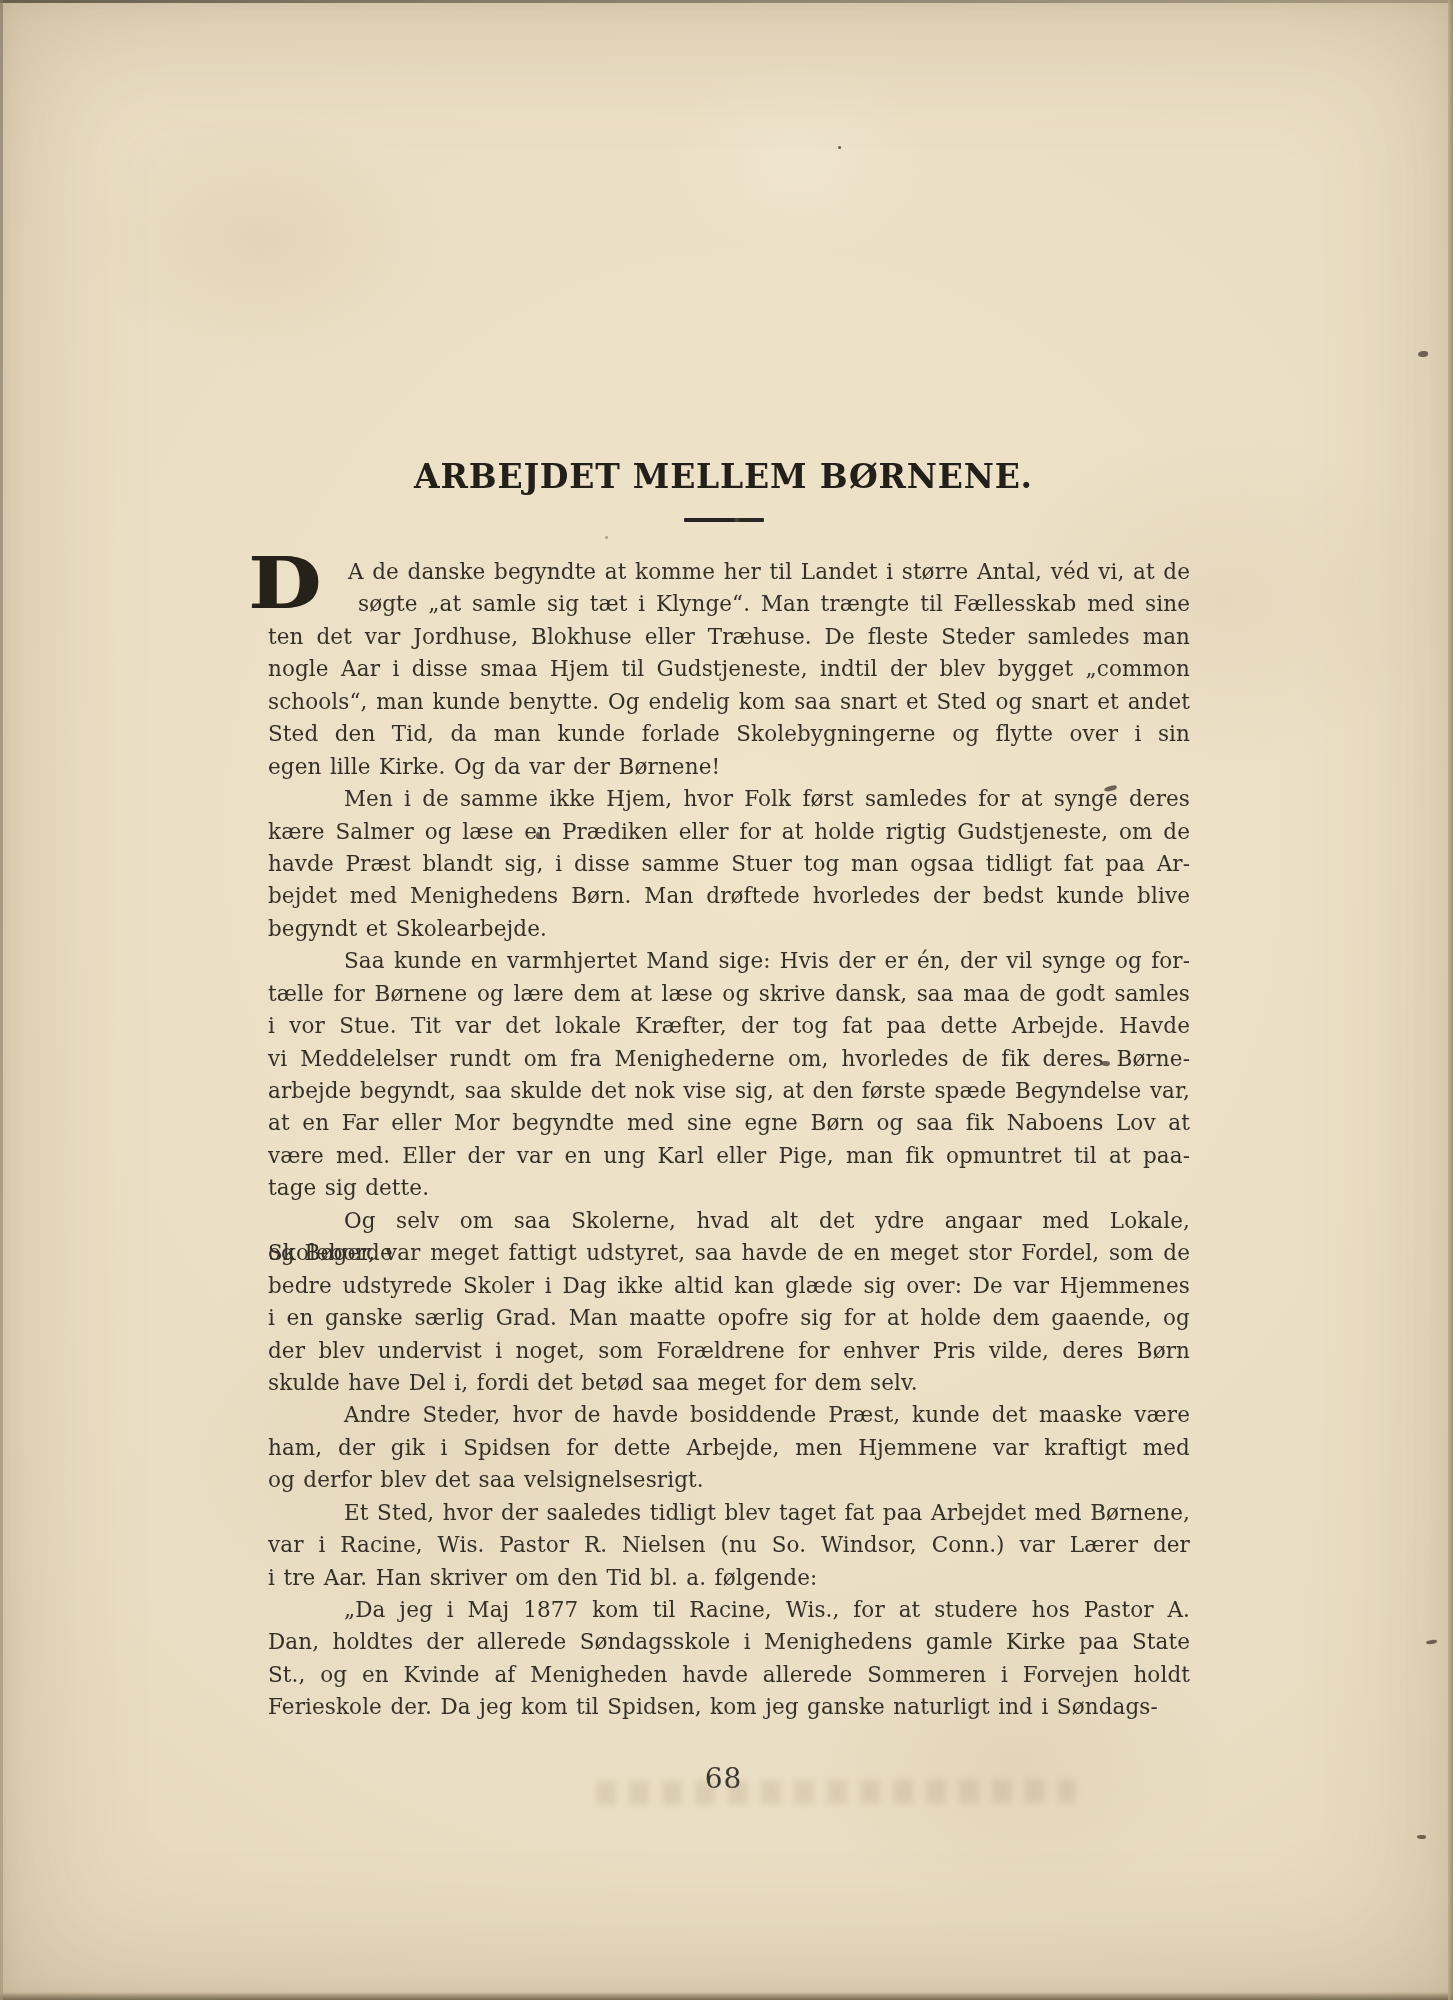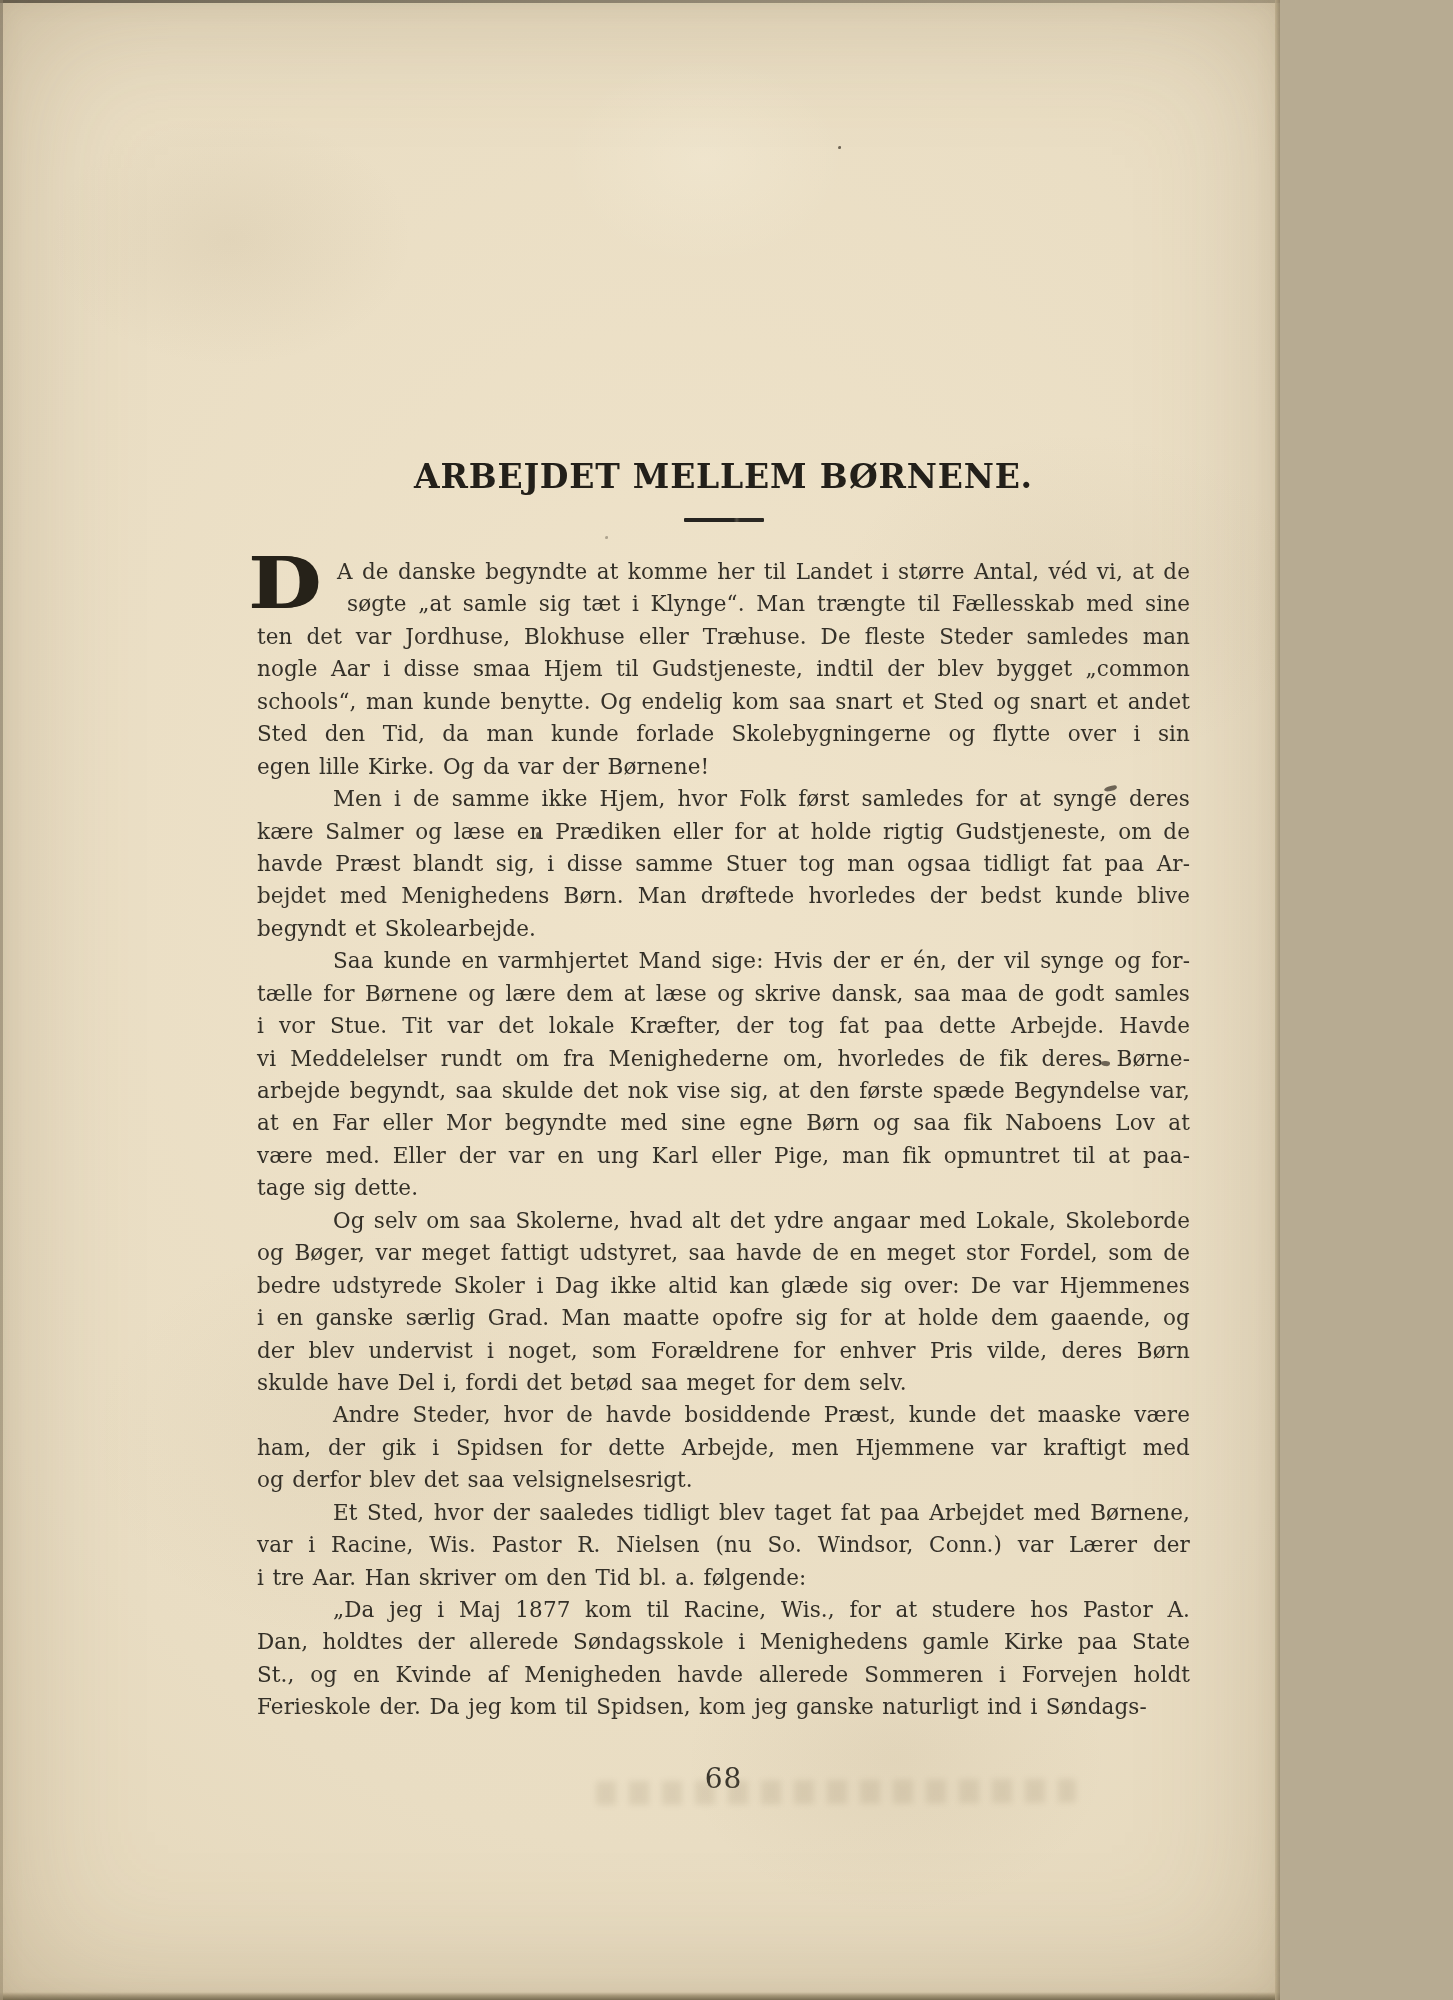--- a/index.html
+++ b/index.html
@@ -1,18 +1,18 @@
 <!DOCTYPE html>
 <html><head>
 <meta charset="utf-8">
 <style>
   html,body { margin:0; padding:0; background:#b7ab92; }
   .page {
     position:relative;
-    width:1280px; height:2000px;
+    width:1453px; height:2000px;
     overflow:hidden;
     background:
       radial-gradient(130% 105% at 52% 42%, #efe3ca 0%, #e9ddc3 48%, #e2d4b6 78%, #d3c4a2 98%);
     font-family:"DejaVu Serif","Liberation Serif",serif;
     color:#332f27;
   }
   .page::after{ 
     content:""; position:absolute; inset:0; pointer-events:none;
     box-shadow: inset 0 0 140px rgba(115,95,60,.28), inset 0 0 24px rgba(115,95,60,.12);
   }
@@ -45,20 +45,21 @@
     border-radius:1px;
   }
 
   .textblock{ position:absolute; left:257px; top:556px; width:933px; }
   .para{ position:relative; }
   .line{
     font-size:21.5px; line-height:32.45px; height:32.45px;
     letter-spacing:.1px; word-spacing:1.5px;
     text-align:justify; text-align-last:justify;
     color:#343028;
+    margin-left:11px;
   }
   .line.last{ text-align-last:left; }
   .line.indent{ text-indent:76px; }
   .para-0 .line:nth-child(2){ text-indent:80px; }
   .para-0 .line:nth-child(3){ text-indent:90px; }
   .dropcap{
     position:absolute; left:-9px; top:-6px;
     font-size:71px; line-height:66px; font-weight:700; color:#262219;
     display:inline-block; transform:scaleX(1.18); transform-origin:left top;
     text-shadow:1px 0 0 #262219;

